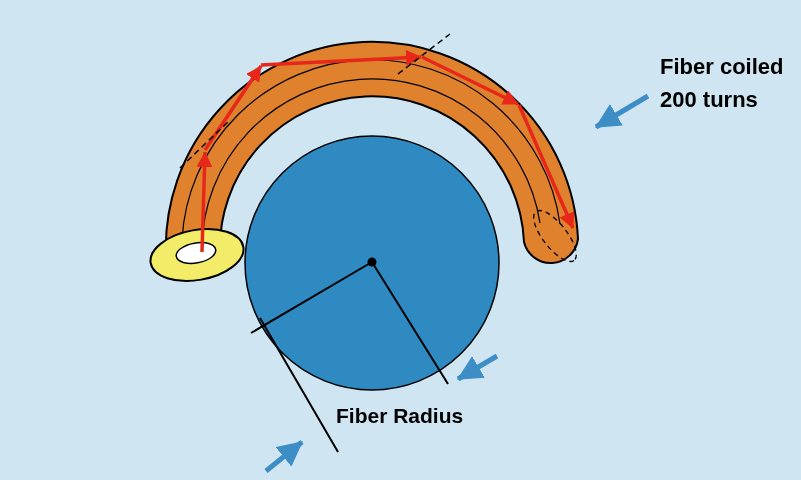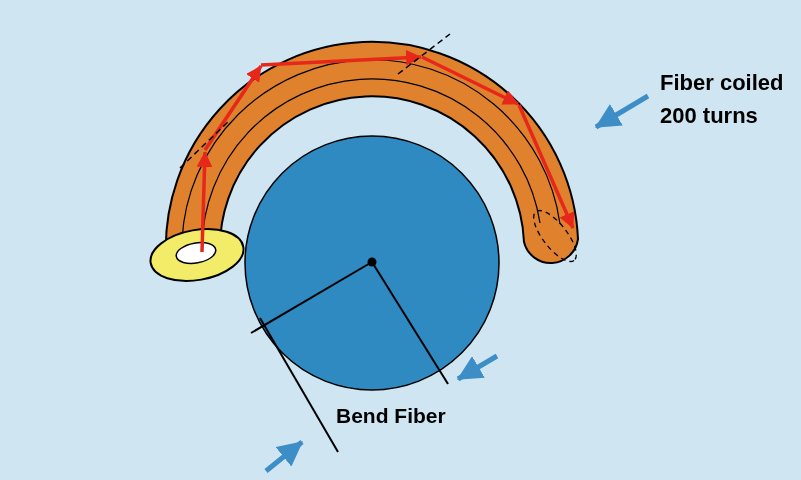--- a/index.html
+++ b/index.html
@@ -5,21 +5,21 @@
   html,body{margin:0;padding:0;background:#cfe6f2;}
   .stage{
     position:relative;
     width:801px;height:480px;
     background:#cfe6f2;
     overflow:hidden;
     font-family:"Liberation Sans",sans-serif;
   }
   .stage svg{position:absolute;left:0;top:0;}
   .label{position:absolute;color:#000;font-weight:700;white-space:nowrap;}
-  #fiber-label{left:660px;top:50px;font-size:22px;line-height:1.5;margin-top:16px;}
+  #fiber-label{left:660px;top:50px;font-size:22px;line-height:1.5;}
   #bend-label{left:336px;top:404px;font-size:21px;}
 </style>
 </head>
 <body>
 
 <div class="stage">
 
   <svg width="801" height="480" viewBox="0 0 801 480">
     <defs>
       <marker id="redHead" viewBox="0 0 10 10" refX="9.5" refY="5" markerWidth="4.5" markerHeight="4.5" orient="auto">
@@ -62,15 +62,15 @@
 
     <line x1="648" y1="96" x2="596" y2="127" stroke-width="5" marker-end="url(#blueHead)" stroke="#3d8dc6"></line>
     <line x1="266" y1="471" x2="302" y2="442" stroke-width="5" marker-end="url(#blueHead)" stroke="#3d8dc6"></line>
     <line x1="497" y1="356" x2="458" y2="379" stroke-width="5" marker-end="url(#blueHead)" stroke="#3d8dc6"></line>
   </svg>
 
   <div class="label" id="fiber-label">
     <div>Fiber coiled</div>
     <div>200 turns</div>
   </div>
-  <div class="label" id="bend-label">Bend Fiber</div>
+  <div class="label" id="bend-label">Fiber Radius</div>
 
 </div>
 
 </body></html>

